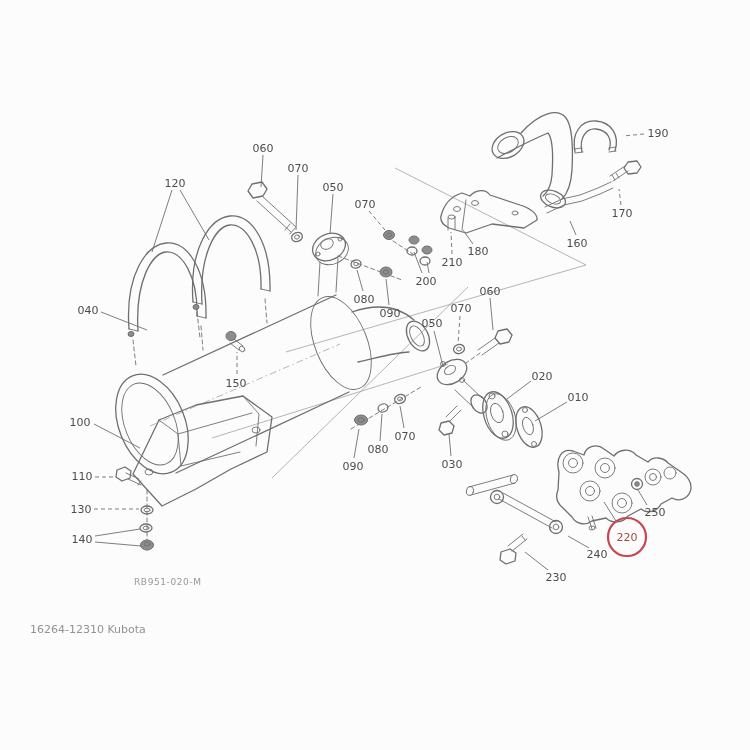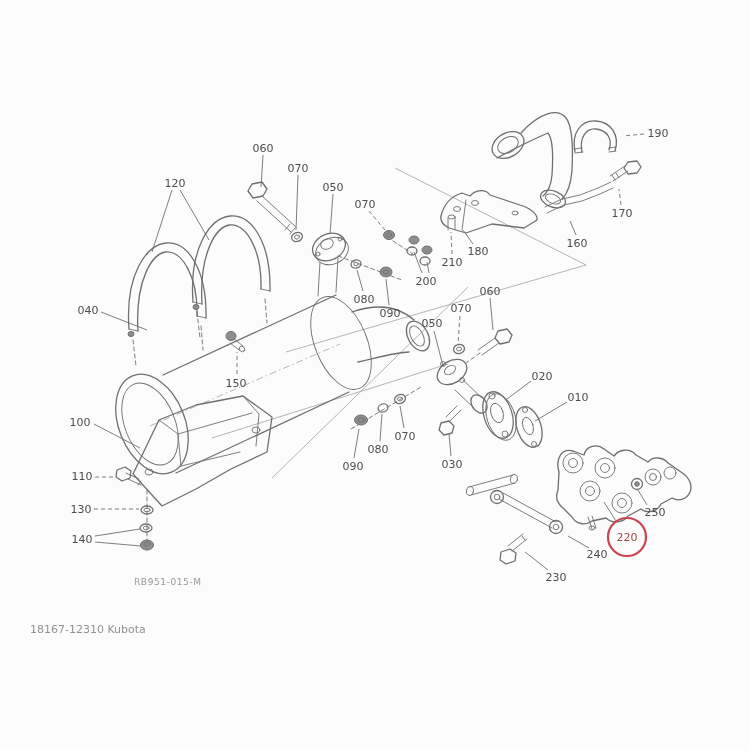--- a/index.html
+++ b/index.html
@@ -308,15 +308,15 @@
         <line x1="589" y1="548" x2="568" y2="536" class="leader"></line>
         <text x="597" y="558" class="callout">240</text>
         <line x1="647" y1="505" x2="638" y2="490" class="leader"></line>
         <text x="655" y="516" class="callout">250</text>
         <line x1="616" y1="521" x2="604" y2="502" class="leader"></line>
         <circle cx="627" cy="537" r="19" class="highlight-circle"></circle>
         <text x="627" y="541" class="callout highlight-text">220</text>
       </g>
   </svg>
 
-  <div class="figcode">RB951-015-M</div>
-  <div class="caption">18167-12310 Kubota</div>
+  <div class="figcode">RB951-020-M</div>
+  <div class="caption">16264-12310 Kubota</div>
 </div>
 
 </body></html>

